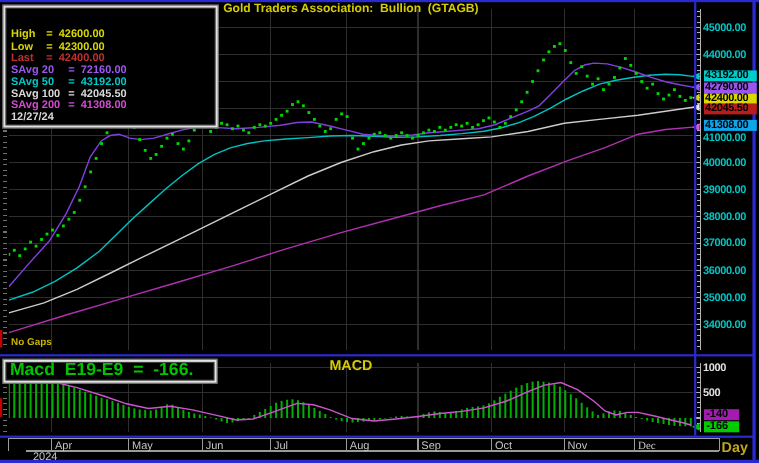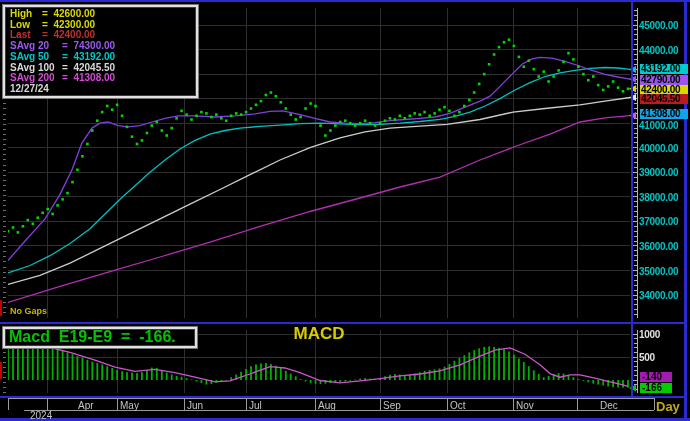--- a/index.html
+++ b/index.html
@@ -4,24 +4,24 @@
 <style>
   html,body{margin:0;padding:0;background:#000;}
   .window{position:relative;width:690px;height:421px;background:#000;overflow:hidden;
           font-family:"Liberation Sans",sans-serif;}
   svg{position:absolute;left:0;top:0;}
   .blue{position:absolute;background:#2a2ad0;z-index:3;}
   .redmark{position:absolute;left:0;width:2px;background:#c40000;z-index:4;}
   .title{position:absolute;left:8px;top:2px;width:622px;text-align:center;
          color:#d6cc00;font-size:11px;font-weight:bold;z-index:4;white-space:pre;}
   .macd-title{position:absolute;left:8px;top:324px;width:622px;text-align:center;
-         color:#d6cc00;font-size:17px;font-weight:bold;z-index:4;}
+         color:#d6cc00;font-size:13px;font-weight:bold;z-index:4;}
   .qbox{position:absolute;left:3px;top:5px;width:182px;background:#000;
         border:2px solid #e2e2e2;box-shadow:0 0 0 1px #787878, inset 0 0 0 1px #3c3c3c;
-        padding:2px 4px 1px 5px;z-index:6;}
+        padding:20px 4px 1px 5px;z-index:6;}
   .mbox{position:absolute;left:3px;top:327px;width:182px;background:#000;
         border:2px solid #e2e2e2;box-shadow:0 0 0 1px #787878, inset 0 0 0 1px #3c3c3c;
         padding:2px 4px;z-index:6;}
   .qrow{font-size:10px;font-weight:bold;line-height:10.7px;white-space:pre;}
   .mrow{font-size:16px;font-weight:bold;line-height:12.5px;white-space:pre;}
   .qn-a{display:inline-block;width:32px;}
   .qn-b{display:inline-block;width:52px;}
   .c-yellow{color:#d9d900}.c-green{color:#00c400}.c-red{color:#c03030}
   .c-violet{color:#9b59f0}.c-cyan{color:#00c8c8}.c-white{color:#d8d8d8}
   .c-magenta{color:#d44ad4}
@@ -523,28 +523,29 @@
 
   <div class="blue" style="left:0;top:0;width:690px;height:2px"></div>
   <div class="blue" style="left:684px;top:0;width:3px;height:421px"></div>
   <div class="blue" style="left:0;top:418px;width:690px;height:3px"></div>
   <div class="blue" style="left:0;top:322px;width:686px;height:2px"></div>
   <div class="blue" style="left:0;top:396px;width:686px;height:2px"></div>
   <div class="blue" style="left:631px;top:2px;width:2px;height:394px"></div>
   <div class="redmark" style="top:300px;height:16px"></div>
   <div class="redmark" style="top:362px;height:17px"></div>
 
+  <div class="title">Gold Traders Association:  Bullion  (GTAGB)</div>
   <div class="macd-title">MACD</div>
   <div class="nogaps">No Gaps</div>
 
   <div class="qbox">
     <div class="qrow c-yellow"><span class="qn-a">High</span><span>=  42600.00</span></div>
     <div class="qrow c-yellow"><span class="qn-a">Low</span><span>=  42300.00</span></div>
     <div class="qrow c-red"><span class="qn-a">Last</span><span>=  42400.00</span></div>
-    <div class="qrow c-violet"><span class="qn-b">SAvg 20</span><span>=  74300.00</span></div>
+    <div class="qrow c-violet"><span class="qn-b">SAvg 20</span><span>=  72160.00</span></div>
     <div class="qrow c-cyan"><span class="qn-b">SAvg 50</span><span>=  43192.00</span></div>
     <div class="qrow c-white"><span class="qn-b">SAvg 100</span><span>=  42045.50</span></div>
     <div class="qrow c-magenta"><span class="qn-b">SAvg 200</span><span>=  41308.00</span></div>
     <div class="qrow c-white"><span>12/27/24</span></div>
   </div>
 
   <div class="mbox">
     <div class="mrow c-green">Macd  E19-E9  =  -166.</div>
   </div>
 
@@ -563,25 +564,25 @@
   <div class="hl hl-violet" style="top:74.5px">42790.00</div>
   <div class="hl hl-yellow" style="top:84.5px">42400.00</div>
   <div class="hl hl-white" style="top:94px">42045.50</div>
   <div class="hl hl-magenta" style="top:109px">41308.00</div>
 
   <div class="axlabel mx-white" style="top:329px">1000</div>
   <div class="axlabel mx-white" style="top:352px">500</div>
   <div class="hlm hlm-magenta" style="top:372px">-140</div>
   <div class="hlm hlm-green" style="top:383px">-166</div>
 
-  <span class="month" style="left: 50px; margin-left: 28px;">Apr</span>
+  <span class="month" style="left: 50px;">Apr</span>
   <span class="month" style="left: 120px;">May</span>
   <span class="month" style="left: 187px;">Jun</span>
   <span class="month" style="left: 249px;">Jul</span>
   <span class="month" style="left: 318px;">Aug</span>
   <span class="month" style="left: 383px;">Sep</span>
   <span class="month" style="left: 450px;">Oct</span>
   <span class="month" style="left: 516px;">Nov</span>
-  <span class="month" style="left: 600px;">Dec</span>
+  <span class="month" style="left: 580px; font-family: Liberation Serif, serif;">Dec</span>
   <div class="year">2024</div>
   <div class="daylabel">Day</div>
 
 </div>
 
 </body></html>

